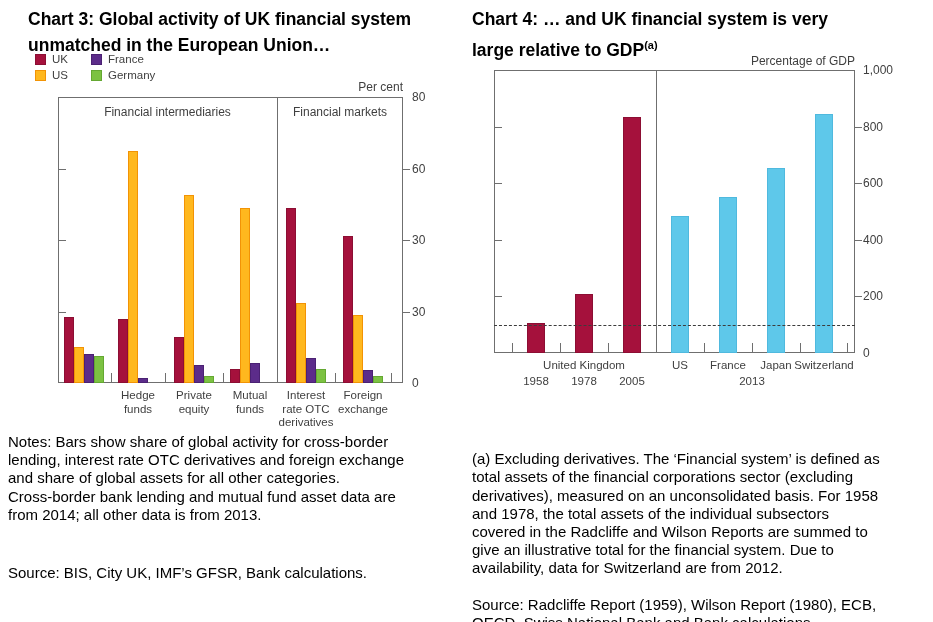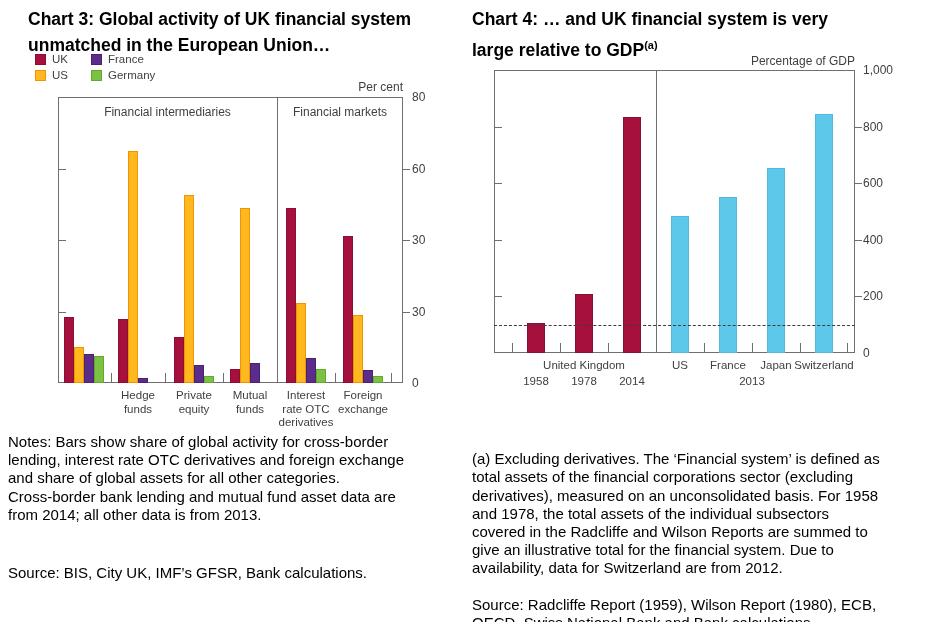--- a/index.html
+++ b/index.html
@@ -148,21 +148,21 @@
       <div class="ylabel" style="left: 369px; top: -8px;">1,000</div>
       <div class="vtick" style="left: 18px; bottom: 0px; height: 10px;"></div>
       <div class="vtick" style="left: 66px; bottom: 0px; height: 10px;"></div>
       <div class="vtick" style="left: 114px; bottom: 0px; height: 10px;"></div>
       <div class="vtick" style="left: 210px; bottom: 0px; height: 10px;"></div>
       <div class="vtick" style="left: 258px; bottom: 0px; height: 10px;"></div>
       <div class="vtick" style="left: 306px; bottom: 0px; height: 10px;"></div>
       <div class="vtick" style="left: 353px; bottom: 0px; height: 10px;"></div>
       <div class="xlabel" style="left: -8px; top: 305px; width: 100px;">1958</div>
       <div class="xlabel" style="left: 40px; top: 305px; width: 100px;">1978</div>
-      <div class="xlabel" style="left: 88px; top: 305px; width: 100px;">2014</div>
+      <div class="xlabel" style="left: 88px; top: 305px; width: 100px;">2005</div>
       <div class="xlabel" style="left: 20px; top: 289px; width: 140px;">United Kingdom</div>
       <div class="xlabel" style="left: 136px; top: 289px; width: 100px;">US</div>
       <div class="xlabel" style="left: 184px; top: 289px; width: 100px;">France</div>
       <div class="xlabel" style="left: 232px; top: 289px; width: 100px;">Japan</div>
       <div class="xlabel" style="left: 280px; top: 289px; width: 100px;">Switzerland</div>
       <div class="xlabel" style="left: 188px; top: 305px; width: 140px;">2013</div>
     </div>
 
   <div class="notes" style="left:472px;top:432px;width:462px;">
     <span class="blk">(a) Excluding derivatives. The ‘Financial system’ is defined as

